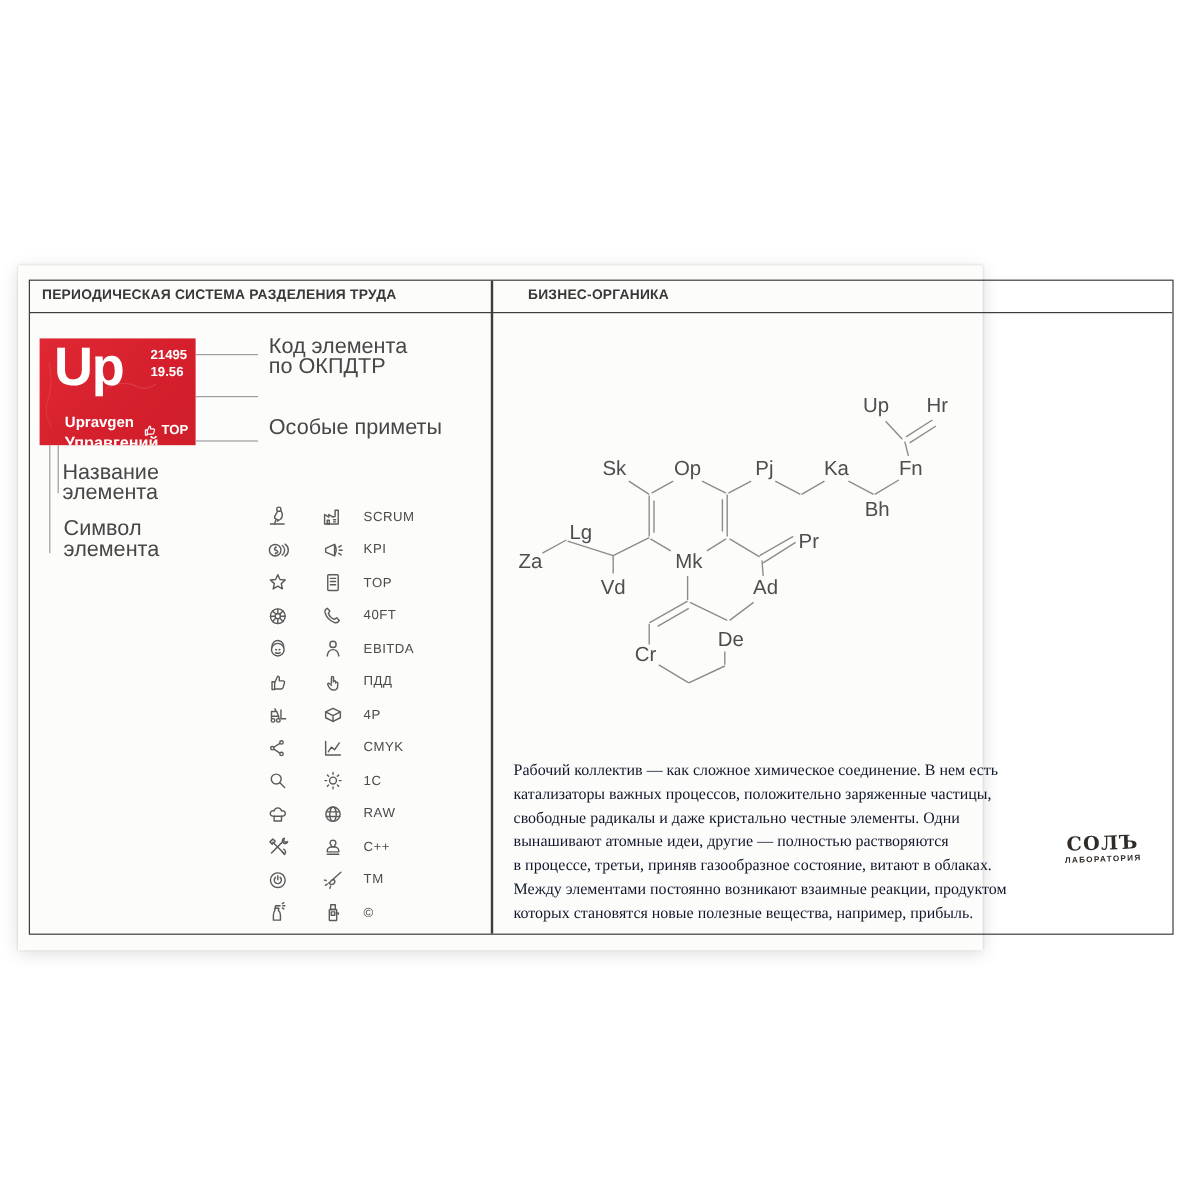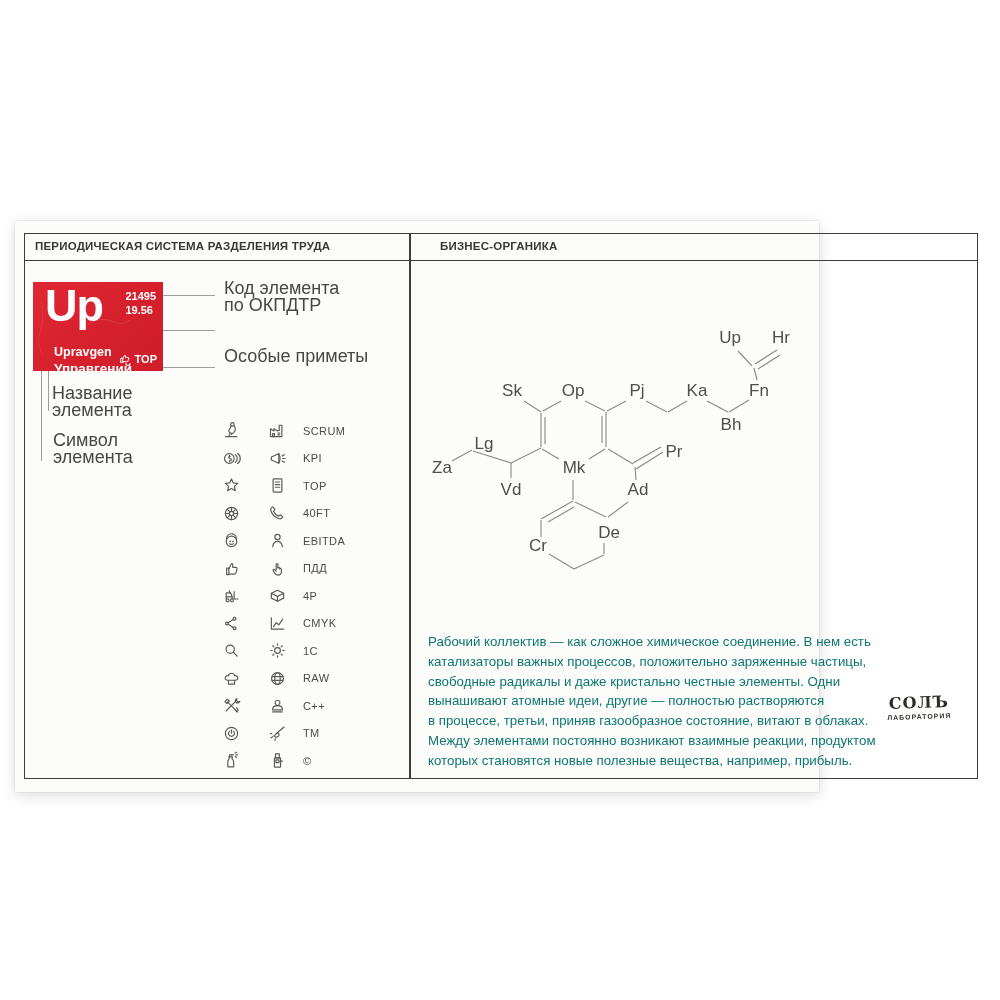--- a/index.html
+++ b/index.html
@@ -56,21 +56,21 @@
     stroke-width:1.35; stroke-linecap:round; stroke-linejoin:round; }
   .leg-label { margin-left:14px; font-size:11px; letter-spacing:.4px; color:#4a4a4a; }
 
   
   .molecule { position:absolute; left:405px; top:98px; width:395px; height:270px; }
   .molecule line { stroke:#8b8b8b; stroke-width:1.15; }
   .molecule text { fill:#4e4e4e; font-size:17px;
     font-family:"Liberation Sans","DejaVu Sans",sans-serif; text-anchor:middle; }
 
   .description { position:absolute; left:413px; top:411px; width:452px;
-    font-size:13.3px; line-height:19.8px; color:#0f766e; white-space:pre-line; }
+    font-size:13.3px; line-height:19.8px; color:#0f172a; white-space:pre-line;font-family:Liberation Serif, serif; }
 
   .logo { position:absolute; left:858px; top:472px; width:92px; text-align:center;
     color:#2f2b27; transform:rotate(-2deg); }
   .logo-brand { font-family:"DejaVu Serif",serif; font-weight:bold; font-size:16px;
     letter-spacing:1px; }
   .logo-sub { font-size:6.8px; font-weight:bold; letter-spacing:1.1px; margin-top:1px; }
 </style>
 </head>
 <body>
 

